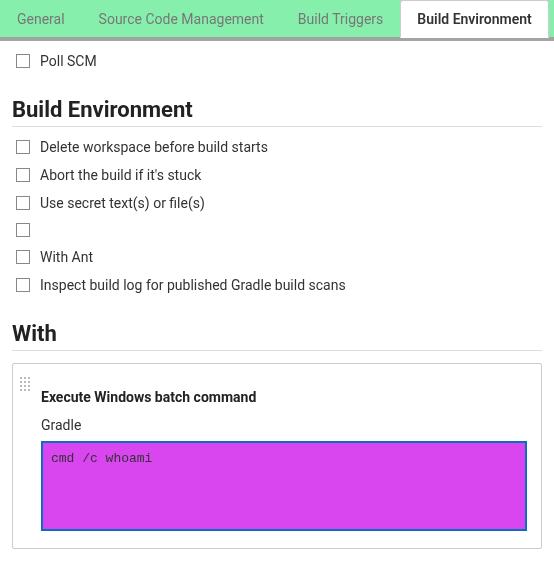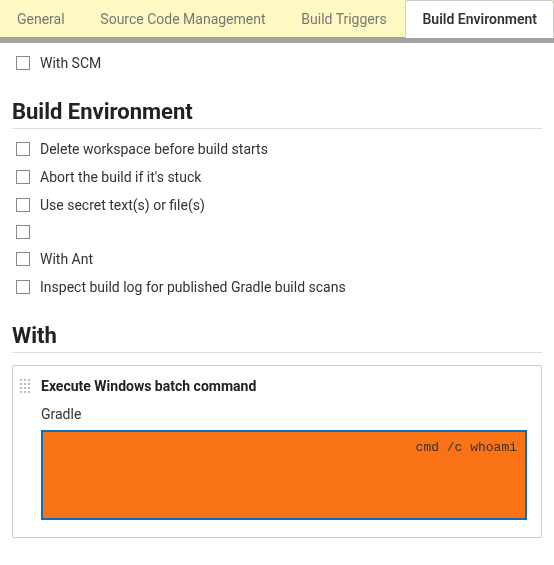--- a/index.html
+++ b/index.html
@@ -6,23 +6,22 @@
     body {
       font-family: -apple-system, BlinkMacSystemFont, "Segoe UI", Roboto, "Helvetica Neue", Arial, sans-serif;
       font-size: 14px;
       color: #333;
       background: #fff;
       width: 554px;
       overflow: hidden;
     }
     .tabs {
       display: flex;
-      border-bottom: 6px solid #a3a3a3;
-      background: #fef9c3;
-      justify-content: space-between;
+      border-bottom: 4px solid #a3a3a3;
+      background: #86efac;
     }
     .tab {
       padding: 10px 16px;
       color: #777;
       font-size: 14px;
       cursor: pointer;
       border: 1px solid transparent;
       border-bottom: none;
       white-space: nowrap;
     }
@@ -66,21 +65,21 @@
       color: #222;
       margin: 22px 0 6px 0;
       padding-bottom: 4px;
       border-bottom: 1px solid #ddd;
     }
     .build-step {
       border: 1px solid #ccc;
       border-radius: 2px;
       margin-top: 12px;
       background: #fff;
-      padding: 12px 14px 14px 28px;
+      padding: 25px 14px 14px 28px;
       position: relative;
     }
     .drag-handle {
       position: absolute;
       left: 6px;
       top: 12px;
       width: 12px;
       height: 16px;
       cursor: move;
       background-image:
@@ -101,23 +100,22 @@
     }
     textarea.command {
       width: 100%;
       min-height: 90px;
       border: 2px solid #0a6ebd;
       outline: none;
       padding: 8px;
       font-family: "Courier New", Courier, monospace;
       font-size: 13px;
       resize: none;
-      background: #f97316;
+      background: #d946ef;
       color: #333;
-      text-align: right;
     }
     .help-text {
       font-size: 14px;
       color: #333;
       margin-top: 10px;
     }
     .help-text a {
       color: #0a6ebd;
       font-weight: 700;
       text-decoration: none;
@@ -132,21 +130,21 @@
   <div class="tab">Source Code Management</div>
   <div class="tab">Build Triggers</div>
   <div class="tab active">Build Environment</div>
 </div>
 
 <div class="content">
 
   <div class="truncated-section">
     <div class="checkbox-row">
       <input type="checkbox" style="">
-      <label>With SCM</label>
+      <label>Poll SCM</label>
     </div>
   </div>
 
   <h2 class="section-heading">Build Environment</h2>
 
   <div>
     <div class="checkbox-row">
       <input type="checkbox" style="">
       <label>Delete workspace before build starts</label>
     </div>

